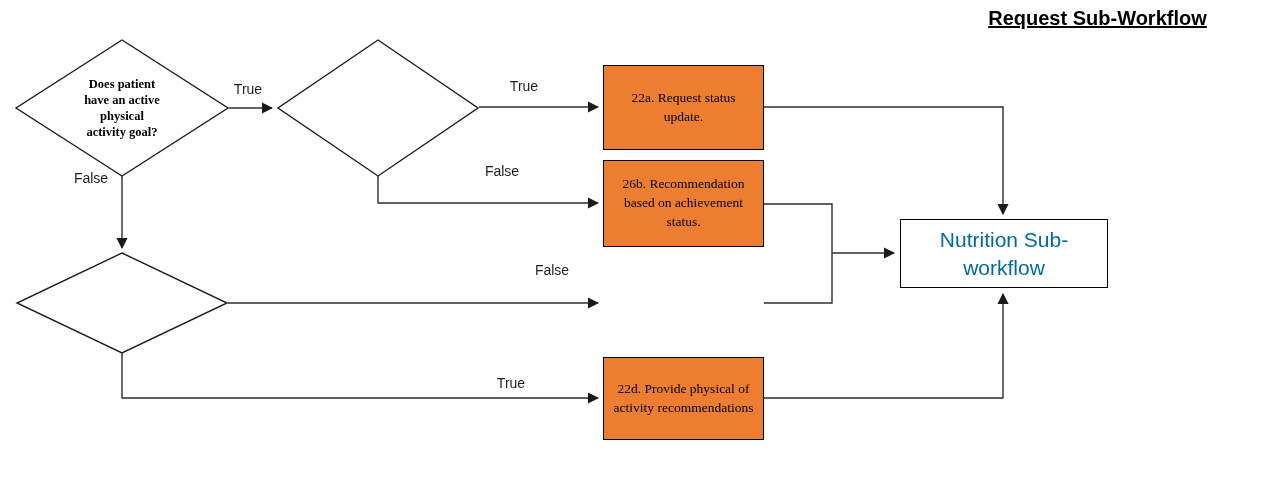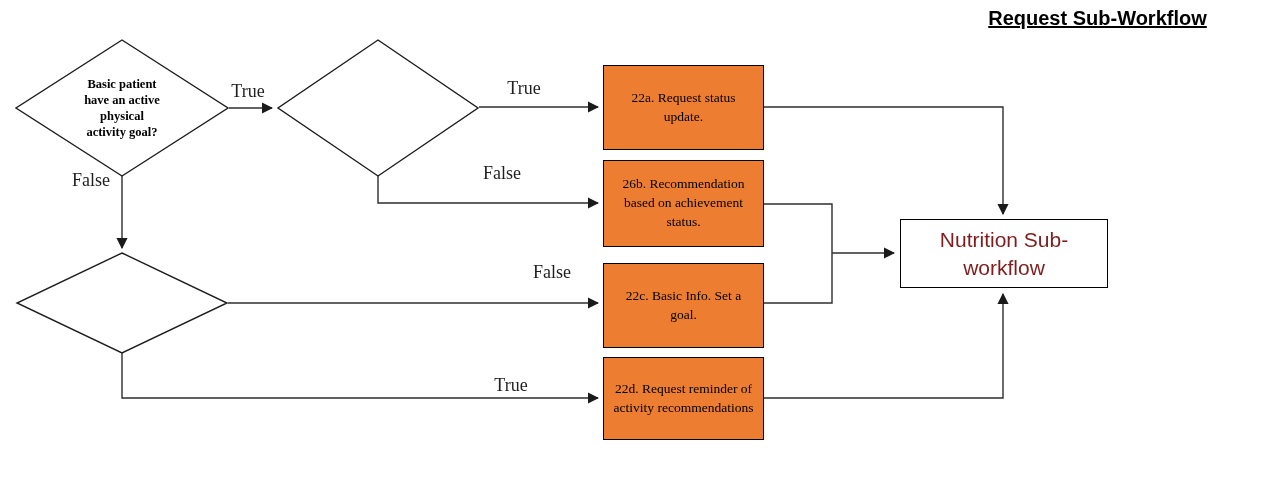--- a/index.html
+++ b/index.html
@@ -27,25 +27,25 @@
     position:absolute;display:flex;align-items:center;justify-content:center;
     background:var(--process-fill);border:1px solid var(--process-border);
     text-align:center;box-sizing:border-box;
     font-family:"Liberation Serif",serif;font-size:13.5px;line-height:1.4;
     color:#000;padding:12px 8px;
   }
   .terminal{
     position:absolute;display:flex;align-items:center;justify-content:center;
     background:#ffffff;border:1.6px solid #000;box-sizing:border-box;
     text-align:center;font-family:"Liberation Sans",sans-serif;
-    font-size:21px;line-height:1.3;color:#7f1d1d;padding:2px 14px;
+    font-size:21px;line-height:1.3;color:#0369a1;padding:2px 14px;
   }
   .edge-label{
     position:absolute;text-align:center;color:#1f1f1f;
-    font-size:18px;font-family:Liberation Serif, serif;
+    font-size:14px;font-family:Liberation Sans, sans-serif;
   }
   .page-title{
     position:absolute;left:980px;top:7px;width:235px;text-align:center;
     font-size:20px;font-weight:bold;color:#000;
     text-decoration:underline;text-decoration-thickness:2px;
   }
   .d1{left:52px;top:70px;width:140px;height:76px;font-size:12.5px;}
   .d2{left:328px;top:80px;width:100px;height:56px;font-size:12.5px;}
   .d3{left:47px;top:268px;width:150px;height:70px;font-size:11.5px;}
   .b22a{left:603px;top:65px;width:161px;height:85px;}
@@ -83,36 +83,33 @@
     <line class="conn" x1="228" y1="303" x2="598" y2="303" marker-end="url(#arrow)"></line>
     <polyline class="conn" points="122,353 122,398 598,398" marker-end="url(#arrow)"></polyline>
     <polyline class="conn" points="764,107 1003,107 1003,214" marker-end="url(#arrow)"></polyline>
     <polyline class="conn" points="764,204 832,204 832,303 764,303"></polyline>
     <line class="conn" x1="832" y1="253" x2="894" y2="253" marker-end="url(#arrow)"></line>
     <polyline class="conn" points="764,398 1003,398 1003,294" marker-end="url(#arrow)"></polyline>
   </svg>
 
   <div class="page-title">Request Sub-Workflow</div>
 
-  <div class="node-label d1">Basic patient
+  <div class="node-label d1">Does patient
 have an active
 physical
 activity goal?</div>
 
   <div class="box b22a">
     <span>22a. Request status update.</span>
   </div>
   <div class="box b22b">
     <span>26b. Recommendation based on achievement status.</span>
   </div>
-  <div class="box b22c">
-    <span>22c. Basic Info. Set a goal.</span>
-  </div>
   <div class="box b22d">
-    <span>22d. Request reminder of activity recommendations</span>
+    <span>22d. Provide physical of activity recommendations</span>
   </div>
 
   <div class="terminal term">
     <span>Nutrition Sub-workflow</span>
   </div>
 
   <div class="edge-label lab-goal-true">True</div>
   <div class="edge-label lab-goal-false">False</div>
   <div class="edge-label lab-status-true">True</div>
   <div class="edge-label lab-status-false">False</div>

